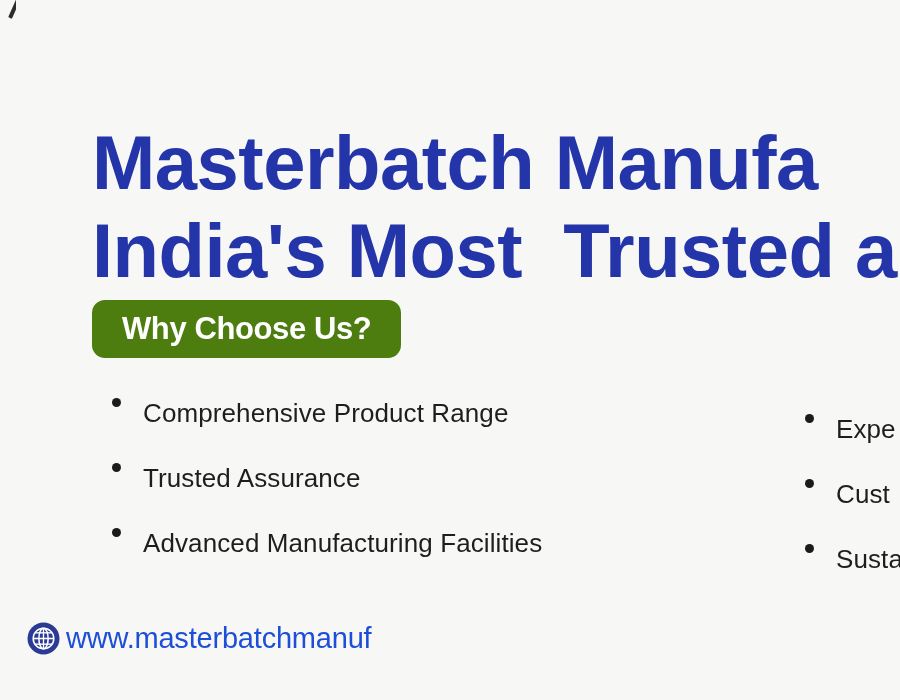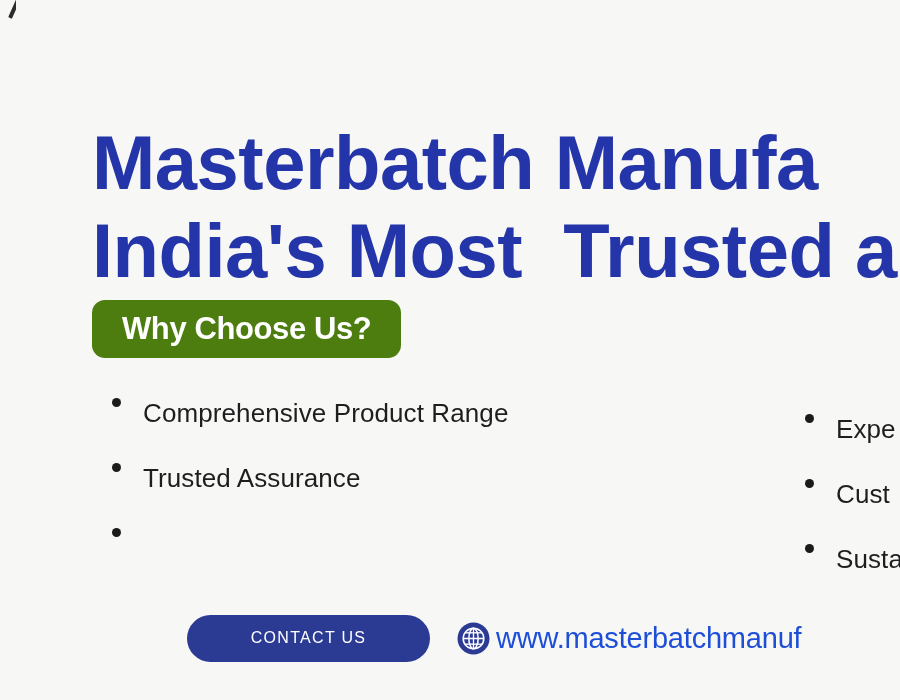--- a/index.html
+++ b/index.html
@@ -183,20 +183,21 @@
     <li class="feature-item">
       <span class="feature-bullet"></span>
       <span class="feature-text">Comprehensive Product Range</span>
     </li>
     <li class="feature-item">
       <span class="feature-bullet"></span>
       <span class="feature-text">Trusted Assurance</span>
     </li>
     <li class="feature-item">
       <span class="feature-bullet"></span>
+      <span class="feature-text">Advanced Manufacturing Facilities</span>
     </li>
   </ul>
 
   <ul class="feature-col right" style="list-style:none;margin:16px;padding:0;">
     <li class="feature-item">
       <span class="feature-bullet"></span>
       <span class="feature-text">Expe</span>
     </li>
     <li class="feature-item">
       <span class="feature-bullet"></span>
@@ -205,21 +206,20 @@
     <li class="feature-item">
       <span class="feature-bullet"></span>
       <span class="feature-text">Susta</span>
     </li>
   </ul>
 
 </div>
 
 <div class="footer">
 
-  <button class="cta-button">CONTACT US</button>
 
   <div class="website">
     <svg class="globe-icon" viewBox="0 0 64 64">
       <circle cx="32" cy="32" r="31" fill="#2b3b94"></circle>
       <circle cx="32" cy="32" r="20" fill="none" stroke="#ffffff" stroke-width="3"></circle>
       <ellipse cx="32" cy="32" rx="9" ry="20" fill="none" stroke="#ffffff" stroke-width="3"></ellipse>
       <line x1="12" y1="32" x2="52" y2="32" stroke="#ffffff" stroke-width="3"></line>
       <line x1="16" y1="21" x2="48" y2="21" stroke="#ffffff" stroke-width="2.6"></line>
       <line x1="16" y1="43" x2="48" y2="43" stroke="#ffffff" stroke-width="2.6"></line>
       <line x1="32" y1="12" x2="32" y2="52" stroke="#ffffff" stroke-width="2.6"></line>

